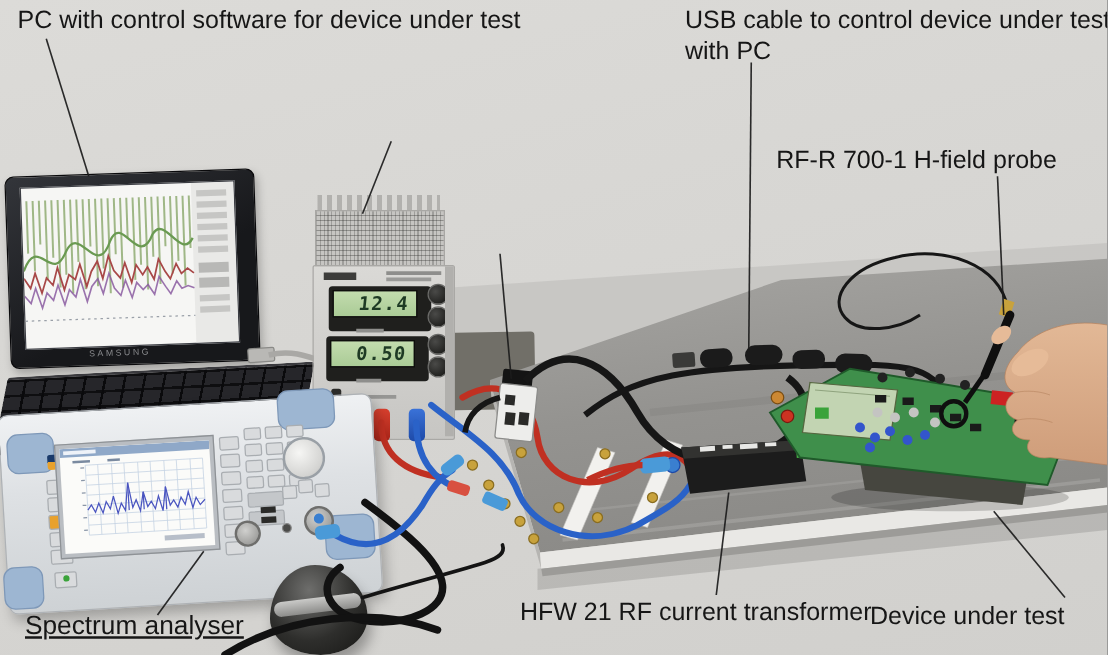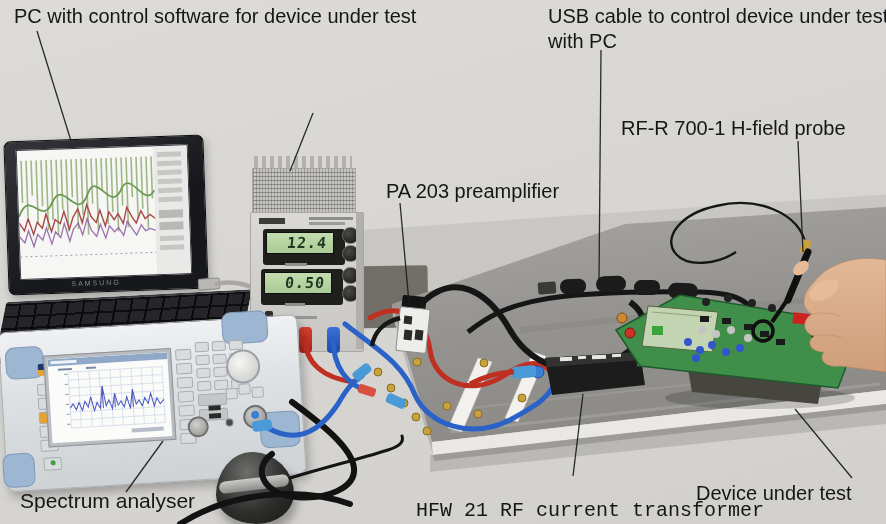--- a/index.html
+++ b/index.html
@@ -357,18 +357,17 @@
       <line x1="400" y1="203" x2="409" y2="303"></line>
       <line x1="126" y1="492" x2="163" y2="441"></line>
       <line x1="573" y1="476" x2="583" y2="394"></line>
       <line x1="852" y1="478" x2="795" y2="409"></line>
     </g>
   </svg>
 
   <div class="label" style="left:14px;top:4px;">PC with control software for device under test</div>
   <div class="label" style="left:548px;top:4px;width:346px;">USB cable to control device under test with PC</div>
   <div class="label" style="left:621px;top:116px;">RF-R 700-1 H-field probe</div>
-  <div class="label" style="left:386px;top:179px;">PA 203 preamplifier</div>
-  <div class="label" style="left:20px;top:488px;font-size:21px;">Spectrum analyser</div>
-  <div class="label" style="left:416px;top:498px;font-family:Liberation Mono, monospace;">HFW 21 RF current transformer</div>
+  <div class="label" style="left:20px;top:488px;font-size:21px;text-decoration:underline;">Spectrum analyser</div>
+  <div class="label" style="left:416px;top:478px;">HFW 21 RF current transformer</div>
   <div class="label" style="left:696px;top:481px;">Device under test</div>
 
 </div>
 
 </body></html>

